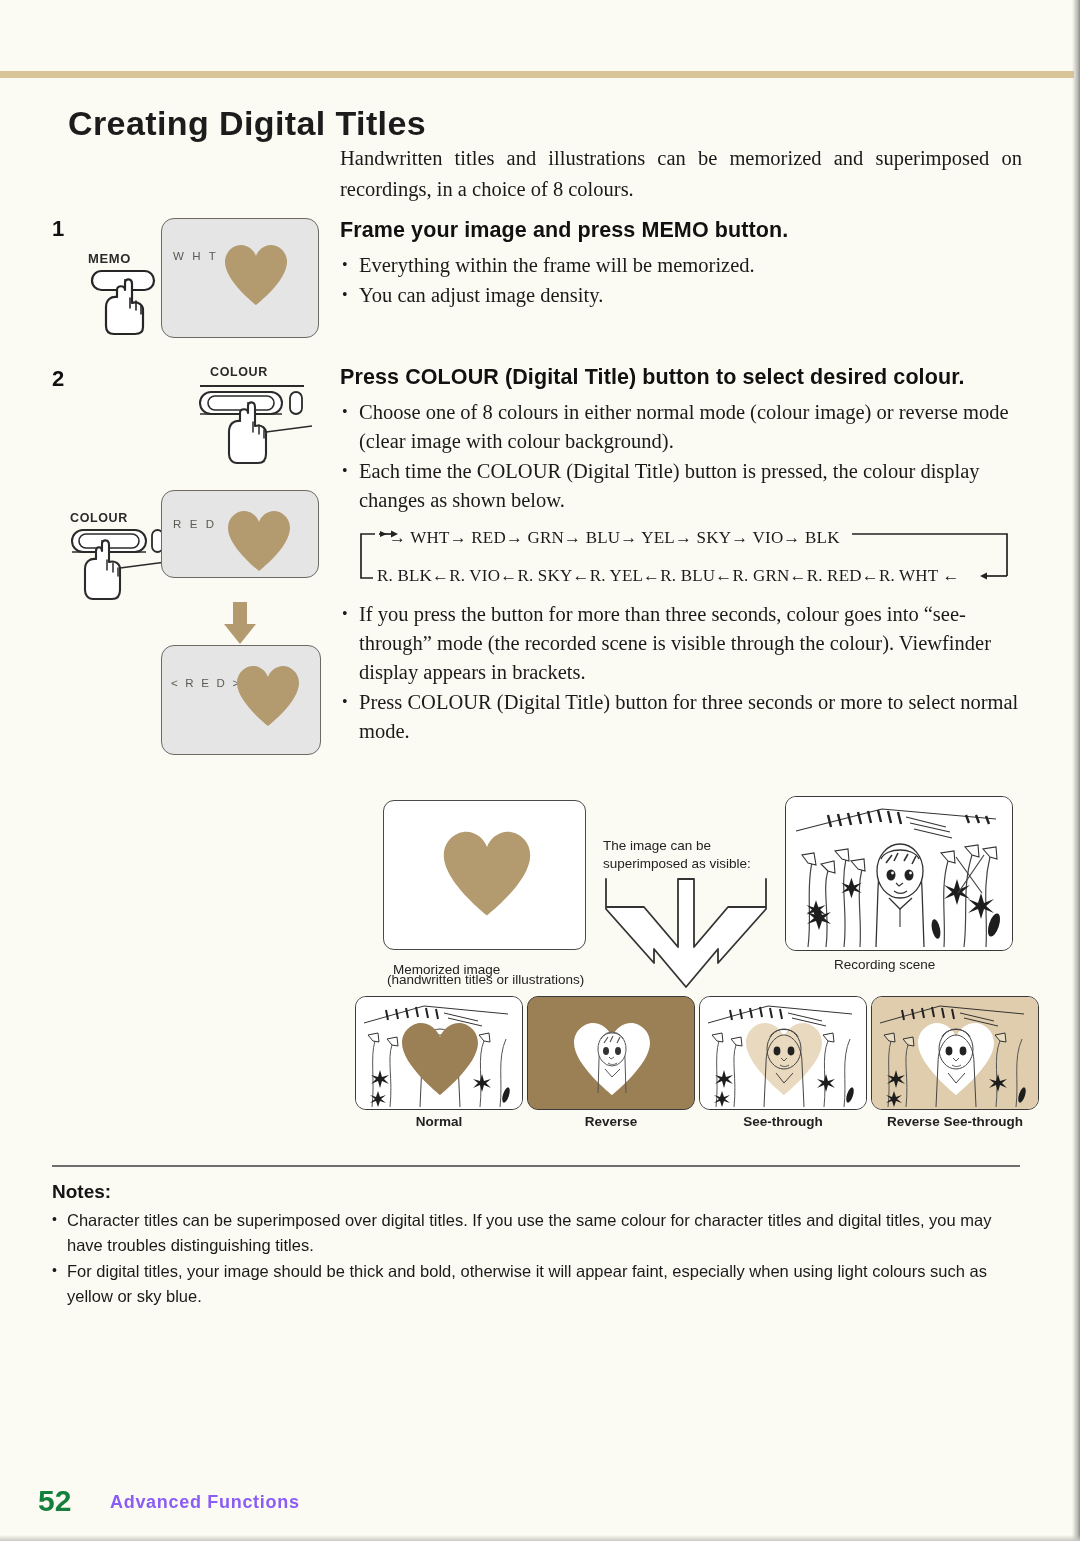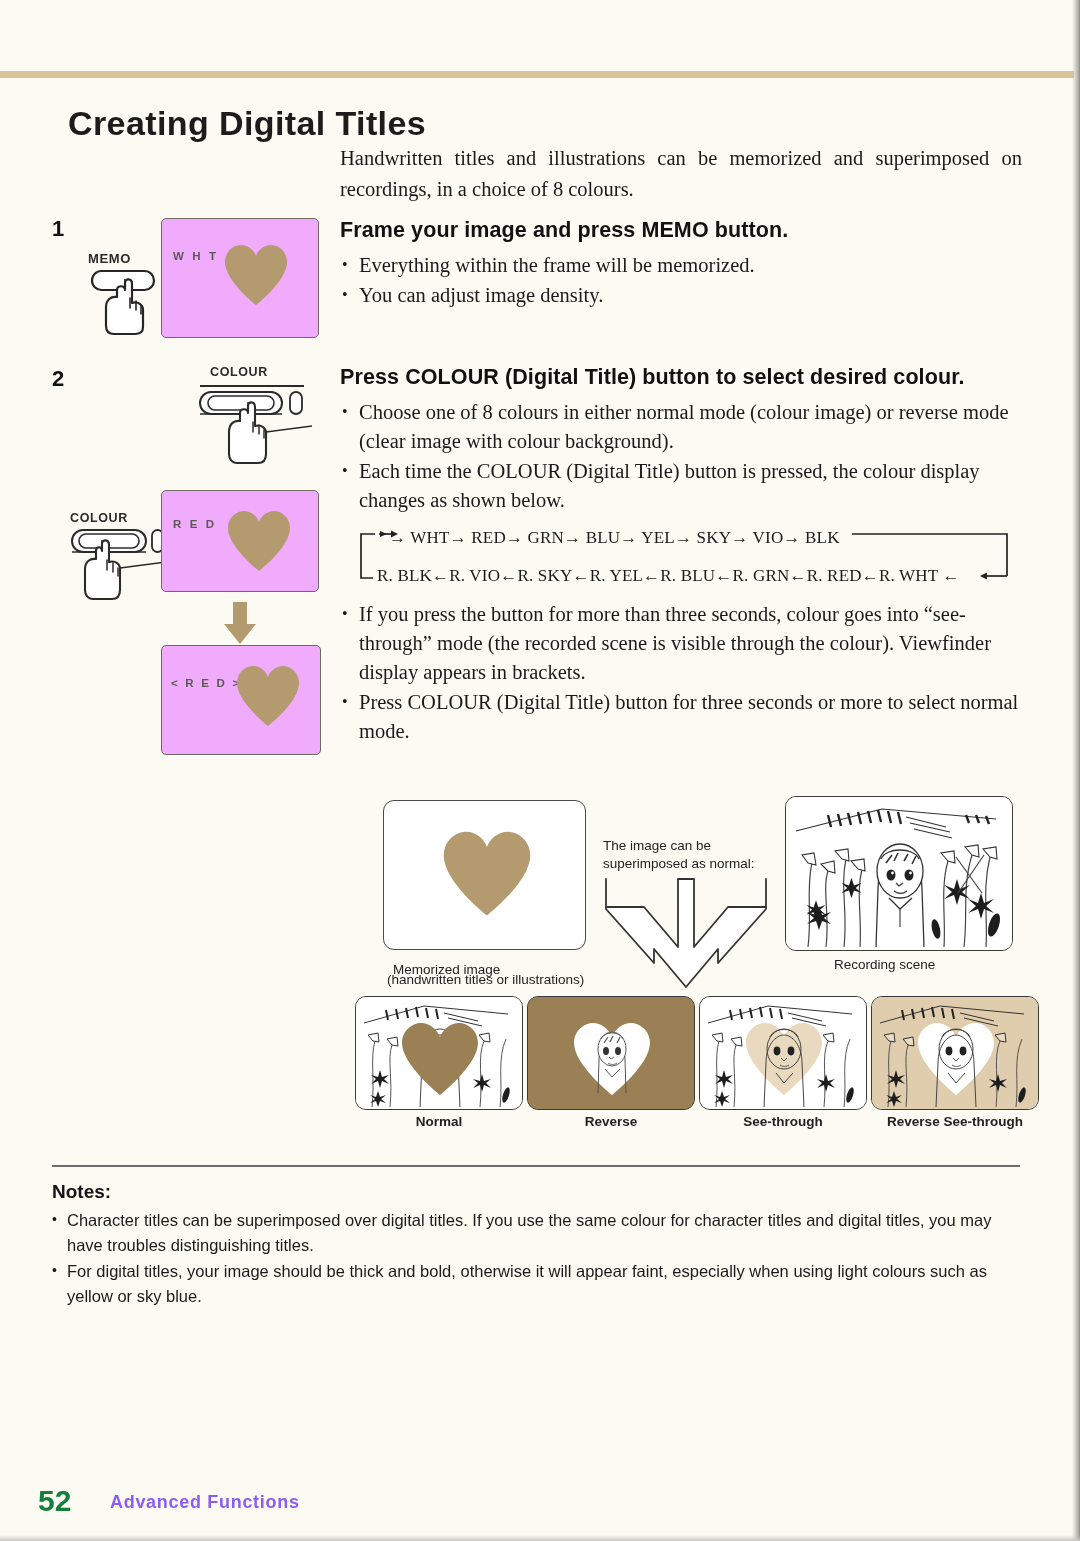--- a/index.html
+++ b/index.html
@@ -89,23 +89,22 @@
     font-family: "Liberation Sans", sans-serif;
     font-weight: bold;
     font-size: 22px;
     color: #111;
   }
 
   
   .vf {
     position: absolute;
     border: 1.6px solid #6d6a64;
-    border-radius: 5px;
-    background: #f0abfc;
-    font-weight: bold;
+    border-radius: 13px;
+    background: #e5e5e5;
   }
   .vf-label {
     position: absolute;
     font-family: "Liberation Sans", sans-serif;
     font-size: 11.5px;
     letter-spacing: 2.6px;
     color: #5c5952;
   }
 
   
@@ -276,21 +275,21 @@
       <rect x="13" y="26" width="60" height="14" rx="7" fill="#fff" stroke="#2b2b2b" stroke-width="1.6"></rect>
       <rect x="86" y="22" width="11" height="22" rx="5.5" fill="#fff" stroke="#2b2b2b" stroke-width="1.8"></rect>
       <path d="M6 44 L80 44" stroke="#2b2b2b" stroke-width="1.6"></path>
       <path d="M36 36 C36 31, 43 31, 43 37 L43 54 C49 52, 55 56, 54 63 L54 82 C54 88, 51 91, 46 91 L27 91 C22 91, 19 87, 19 82 L19 61 C19 54, 24 50, 30 51 L30 43 C30 38, 36 38, 36 43 Z" fill="#fff" stroke="#2b2b2b" stroke-width="2.1" stroke-linejoin="round"></path>
       <path d="M36 42 L36 32" stroke="#2b2b2b" stroke-width="1.5"></path>
       <path d="M41 62 L41 52 M47 64 L47 55 M52 68 L52 60" stroke="#2b2b2b" stroke-width="1.5" stroke-linecap="round"></path>
       <path d="M54 60 L100 54" stroke="#2b2b2b" stroke-width="1.6"></path>
     </svg>
   </div>
 
-  <div class="vf" style="left:161px; top:490px; width:158px; height:102px;">
+  <div class="vf" style="left:161px; top:490px; width:158px; height:88px;">
     <div class="vf-label" style="left:11px; top:27px;">R E D</div>
     <svg style="position:absolute; left:64px; top:18px;" width="66" height="66" viewBox="0 0 66 66">
       <path d="M33 62 C33 62, 2 38, 2 19 C2 8, 11 2, 18 2 C25 2, 31 7, 33 13 C35 7, 41 2, 48 2 C55 2, 64 8, 64 19 C64 38, 33 62, 33 62 Z" fill="#b39a6f"></path>
     </svg>
   </div>
 
   <svg style="position:absolute; left:222px; top:602px;" width="36" height="42" viewBox="0 0 36 42">
     <path d="M11 0 L25 0 L25 22 L34 22 L18 42 L2 22 L11 22 Z" fill="#b39a6f"></path>
   </svg>
 
@@ -336,21 +335,21 @@
 
   <div class="scene-box" style="left:383px; top:800px; width:203px; height:150px; border-color:#4a4a4a;">
     <svg style="position:absolute; left:57px; top:28px;" width="92" height="92" viewBox="0 0 66 66">
       <path d="M33 62 C33 62, 2 38, 2 19 C2 8, 11 2, 18 2 C25 2, 31 7, 33 13 C35 7, 41 2, 48 2 C55 2, 64 8, 64 19 C64 38, 33 62, 33 62 Z" fill="#b39a6f"></path>
     </svg>
   </div>
   <div class="illus-cap" style="left:393px; top:955px;margin-top:7px;">Memorized image</div>
   <div class="illus-cap" style="left:387px; top:972px;">(handwritten titles or  illustrations)</div>
 
   <div class="illus-cap" style="left:603px; top:838px;">The image can be</div>
-  <div class="illus-cap" style="left:603px; top:856px;">superimposed as normal:</div>
+  <div class="illus-cap" style="left:603px; top:856px;">superimposed as visible:</div>
 
   <svg style="position:absolute; left:600px; top:875px;" width="172" height="115" viewBox="0 0 172 115">
     <path d="M6 4 L6 32 L44 32 L78 72 L78 4 L94 4 L94 72 L128 32 L166 32 L166 4
              L166 34 L118 88 L118 74 L86 112 L54 74 L54 88 L6 34 Z" fill="#fff" stroke="#333" stroke-width="1.8" stroke-linejoin="round"></path>
   </svg>
 
   <div class="scene-box" style="left:785px; top:796px; width:228px; height:155px;">
     <svg width="228" height="155" viewBox="0 0 228 155">
       <rect x="0" y="0" width="228" height="155" fill="#fff"></rect>
 

